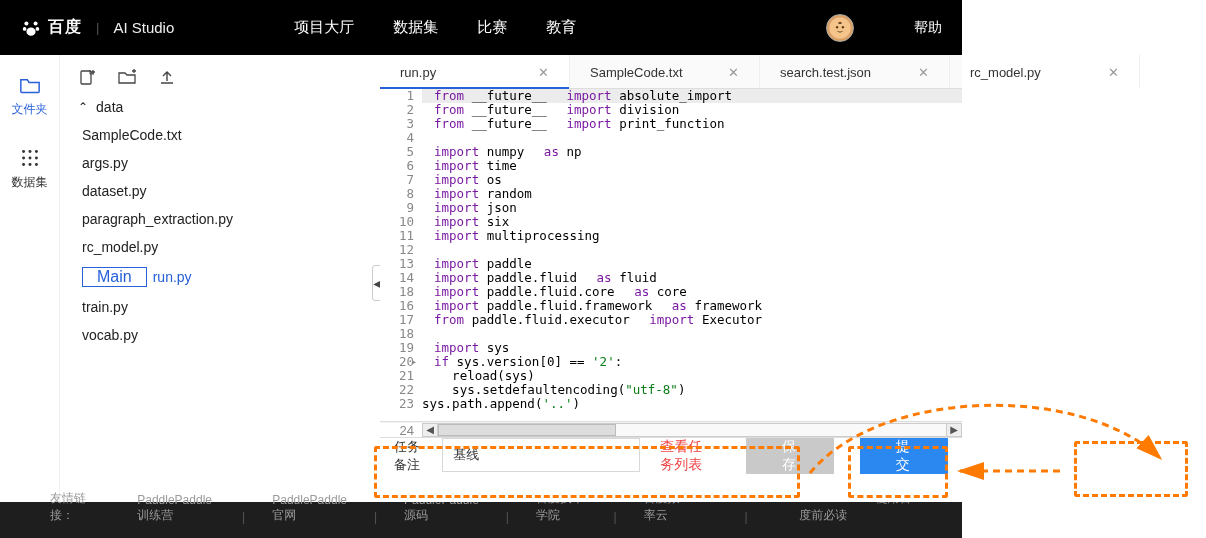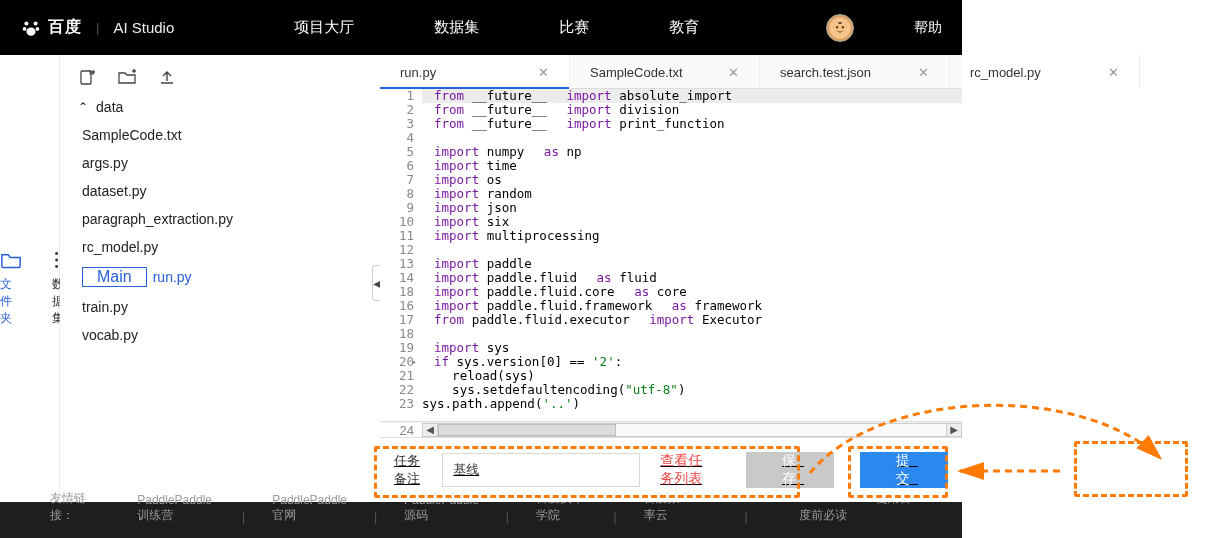--- a/index.html
+++ b/index.html
@@ -5,29 +5,29 @@
 * { margin:0; padding:0; box-sizing:border-box; }
 body { font-family:"Microsoft YaHei","PingFang SC",Arial,sans-serif; font-size:13px; background:#fff; width:1206px; overflow:hidden; }
 .root { width:962px; height:538px; display:flex; flex-direction:column; }
 .topnav { height:55px; background:#000; display:flex; align-items:center; color:#fff; padding:0 20px; }
 .logo-group { display:flex; align-items:center; gap:6px; }
 .logo-paw { width:22px; height:22px; display:flex; align-items:center; justify-content:center; }
 .logo-text { font-size:16px; font-weight:bold; letter-spacing:1px; }
 .logo-sep { margin:0 8px; color:#555; }
 .logo-studio { font-size:15px; color:#eee; }
 .nav-spacer1 { width:120px; }
-.nav-links { display:flex; gap:80px; font-size:15px; }
+.nav-links { display:flex; gap:39px; font-size:15px; }
 .nav-link { color:#fff; }
 .nav-right { margin-left:auto; display:flex; align-items:center; gap:60px; }
 .avatar { width:28px; height:28px; border-radius:50%; background:radial-gradient(circle,#f5c48a 55%,#d9a066 60%); border:1px solid #aaa; display:flex; align-items:center; justify-content:center; }
 .avatar svg { width:20px; height:20px; }
 .help { font-size:14px; }
 
 .body-area { flex:1; display:flex; min-height:0; }
-.leftbar { width:60px; background:#fff; border-right:1px solid #eee; display:flex; flex-direction:row; align-items:center; padding-top:20px; gap:30px; }
+.leftbar { width:60px; background:#fff; border-right:1px solid #eee; display:flex; flex-direction:column; align-items:center; padding-top:20px; gap:30px; }
 .leftbar-item { display:flex; flex-direction:column; align-items:center; gap:6px; font-size:12px; color:#333; }
 .leftbar-item.active { color:#2760d9; }
 .leftbar-ico { width:22px; height:20px; display:flex; align-items:center; justify-content:center; }
 
 .sidebar { width:320px; background:#fff; display:flex; flex-direction:column; padding:14px 0 0 0; }
 .sidebar-toolbar { display:flex; gap:22px; padding-left:18px; margin-bottom:12px; }
 .tool-ico { width:18px; height:18px; color:#444; }
 .tree { padding-left:18px; display:flex; flex-direction:column; gap:12px; font-size:14px; color:#222; }
 .tree-folder { display:flex; align-items:center; gap:8px; }
 .chev { font-size:12px; }
@@ -50,21 +50,21 @@
 .code-lines { flex:1; white-space:pre; color:#000; position:relative; }
 .code-line { height:14px; }
 .kw { color:#7a1aa3;margin-left:12px; }
 .str { color:#067d17; }
 .marker { position:absolute; left:-14px; width:12px; text-align:center; color:#888; font-size:10px; }
 .hscroll { height:16px; border-top:1px solid #ddd; display:flex; align-items:center; background:#f3f3f3; }
 .hscroll-arrow { width:16px; height:14px; display:flex; align-items:center; justify-content:center; color:#555; font-size:10px; border:1px solid #ccc; background:#eee; }
 .hscroll-track { flex:1; height:14px; border-top:1px solid #ccc; border-bottom:1px solid #ccc; position:relative; background:#f9f9f9; }
 .hscroll-thumb { position:absolute; left:0; top:0; bottom:0; width:35%; background:#ddd; border:1px solid #bbb; }
 
-.bottom-panel { height:65px; display:flex; align-items:center; padding:12px 14px; gap:10px; border-top:1px solid #ddd; background:#fff; position:relative;text-decoration:underline; }
+.bottom-panel { height:65px; display:flex; padding:0 14px; gap:10px; border-top:1px solid #ddd; background:#fff; position:relative; }
 .task-label { font-size:13px; color:#333; margin-right:10px; }
 .task-input { width:310px; height:34px; border:1px solid #d8d8d8; padding:0 10px; font-size:13px; color:#333; }
 .bottom-spacer { flex:1; }
 .link-tasks { color:#ef4444; font-size:14px; margin-right:30px; }
 .btn { height:36px; padding:0 26px; font-size:14px; border:none; color:#fff; }
 .btn-save { background:#c9c9c9; letter-spacing:8px; padding-left:32px; }
 .btn-submit { background:#2b88f0; letter-spacing:8px; padding-left:32px; }
 
 .dashed { position:absolute; border:3px dashed #ff7a00; border-radius:3px; pointer-events:none; }
 .dash1 { left:-6px; top:8px; width:426px; height:52px; }

